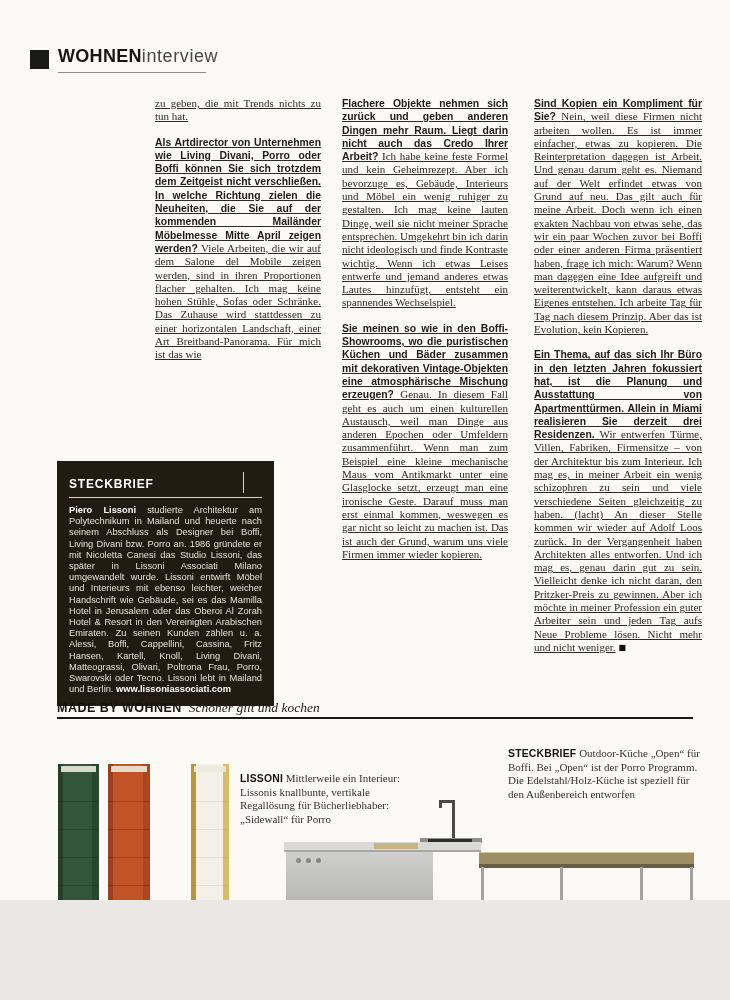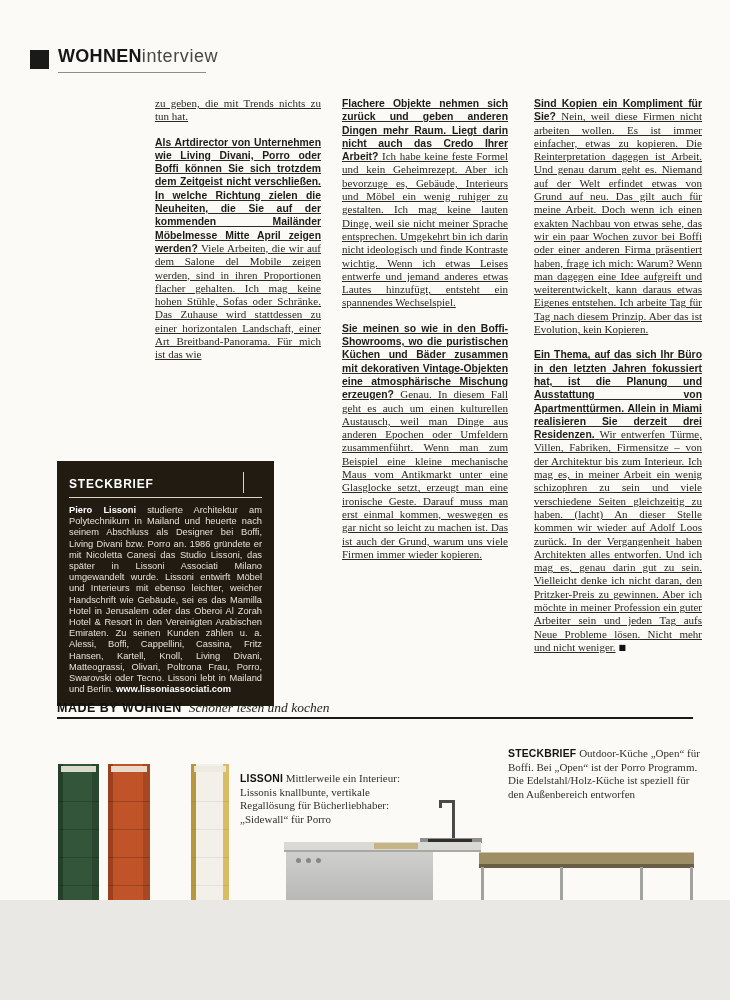--- a/index.html
+++ b/index.html
@@ -125,21 +125,21 @@
       <span class="sb-title">STECKBRIEF</span>
       <div class="sb-vline"></div>
     </div>
     <div class="sb-hr"></div>
     <div class="sb-body">
       <span class="sb-lead">Piero Lissoni</span> <span>studierte Architektur am Polytechnikum in Mailand und heuerte nach seinem Abschluss als Designer bei Boffi, Living Divani bzw. Porro an. 1986 gründete er mit Nicoletta Canesi das Studio Lissoni, das später in Lissoni Associati Milano umgewandelt wurde. Lissoni entwirft Möbel und Interieurs mit ebenso leichter, weicher Handschrift wie Gebäude, sei es das Mamilla Hotel in Jerusalem oder das Oberoi Al Zorah Hotel &amp; Resort in den Vereinigten Arabischen Emiraten. Zu seinen Kunden zählen u. a. Alessi, Boffi, Cappellini, Cassina, Fritz Hansen, Kartell, Knoll, Living Divani, Matteograssi, Olivari, Poltrona Frau, Porro, Swarovski oder Tecno. Lissoni lebt in Mailand und Berlin.</span> <a class="sb-link">www.lissoniassociati.com</a>
     </div>
   </div>
 
   <div class="madeby">
-    <span class="mb-title">MADE BY WOHNEN</span><span class="mb-sub">Schöner lesen und kochen</span>
+    <span class="mb-title">MADE BY WOHNEN</span><span class="mb-sub">Schöner gilt und kochen</span>
   </div>
   <div class="mb-rule"></div>
 
   <p class="caption auslese">
     <span class="cap-label">LISSONI</span> <span>Mittlerweile ein Interieur: Lissonis knallbunte, vertikale Regallösung für Bücherliebhaber: „Sidewall“ für Porro</span>
   </p>
   <p class="caption koch">
     <span class="cap-label">STECKBRIEF</span> <span>Outdoor-Küche „Open“ für Boffi. Bei „Open“ ist der Porro Programm. Die Edelstahl/Holz-Küche ist speziell für den Außenbereich entworfen</span>
   </p>
 

